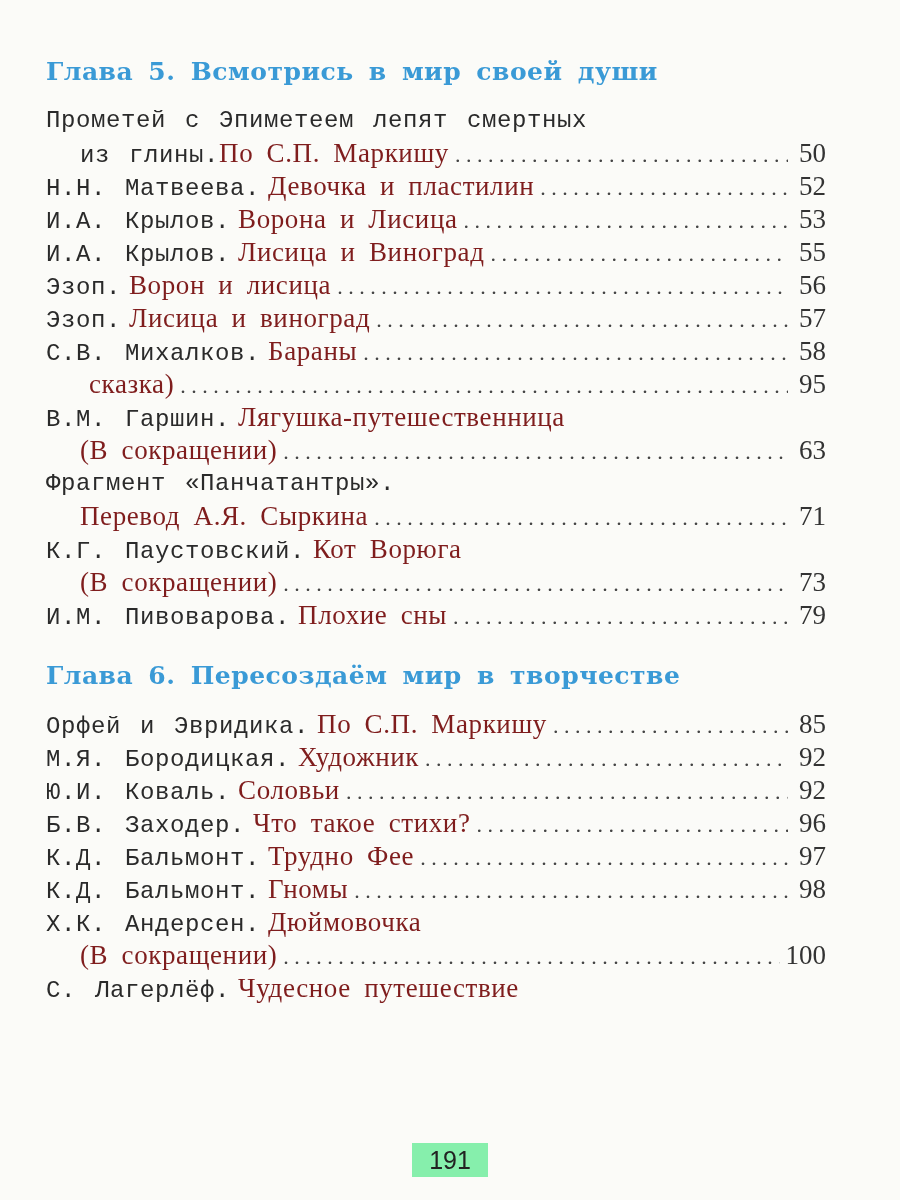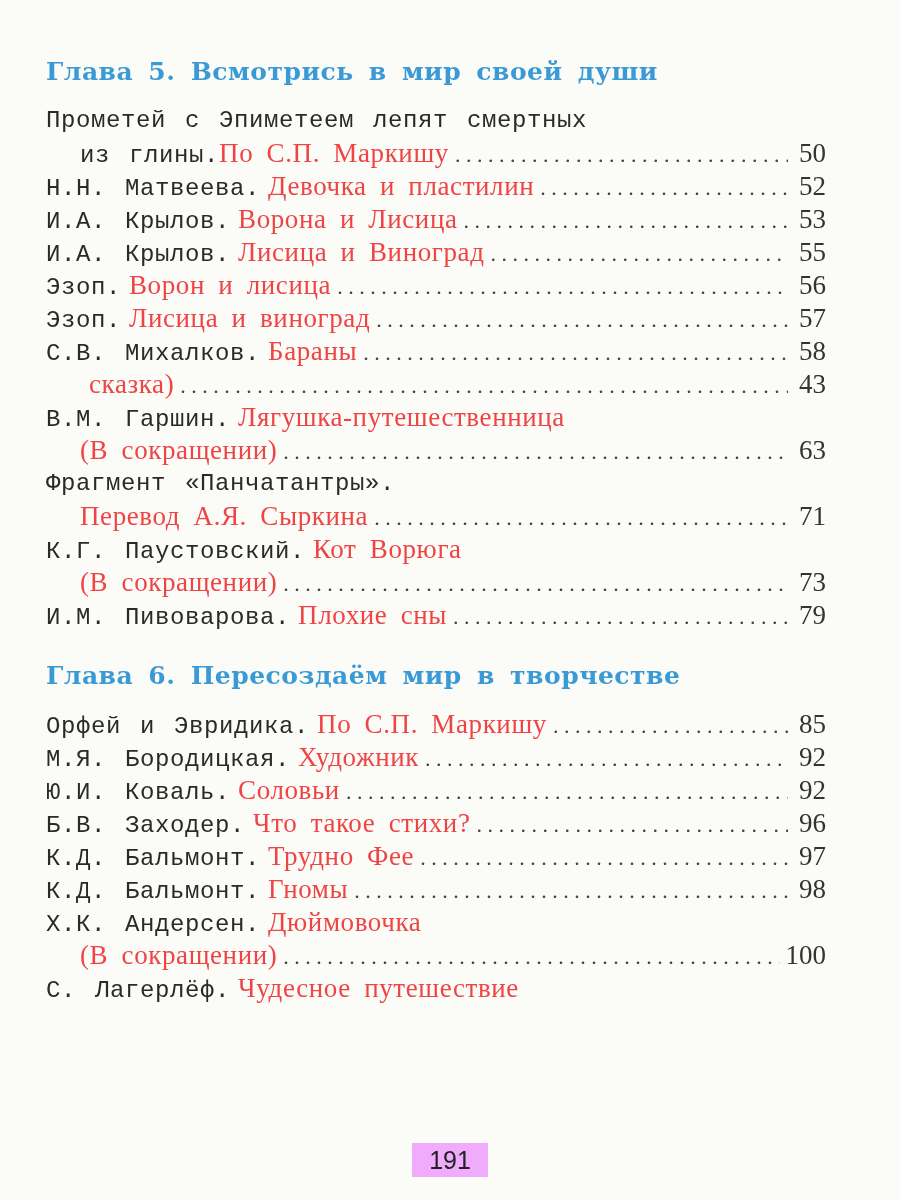--- a/index.html
+++ b/index.html
@@ -51,21 +51,21 @@
     .author {
       font-family: Liberation Mono, monospace;
       font-weight: normal;
       color: #2a2a2a;
       letter-spacing: 0.6px;
       word-spacing: 4px;
       font-size: 24px;
     }
     .title {
       font-family: "Liberation Serif", "DejaVu Serif", serif;
-      color: #ef4444;
+      color: #7f1d1d;
       letter-spacing: 0.6px;
       word-spacing: 6px;
       font-size: 27px;
       margin-left: 8px;
     }
     .line.indent .title, .line.plain .title {
       margin-left: 0;
     }
     .dots {
       flex: 1;
@@ -87,21 +87,21 @@
       color: #333;
       min-width: 32px;
       text-align: right;
     }
     .footer-page {
       position: absolute;
       left: 412px;
       top: 1143px;
       width: 76px;
       height: 34px;
-      background: #f0abfc;
+      background: #86efac;
       font-family: "Liberation Sans", "DejaVu Sans", sans-serif;
       font-size: 25px;
       color: #222;
       text-align: center;
       line-height: 34px;
     }
   </style>
 </head>
 <body>
 
@@ -163,21 +163,21 @@
         <span class="author">С.В. Михалков.</span>
         <span class="title">Бараны</span>
         <span class="dots"></span>
         <span class="page-num">58</span>
       </div>
     </div>
     <div class="entry">
       <div class="line indent">
         <span class="title" style="margin-left: 9px;">сказка)</span>
         <span class="dots"></span>
-        <span class="page-num">43</span>
+        <span class="page-num">95</span>
       </div>
     </div>
     <div class="entry">
       <div class="line">
         <span class="author">В.М. Гаршин.</span>
         <span class="title">Лягушка-путешественница</span>
       </div>
       <div class="line indent">
         <span class="title" style="margin-left: 0px;">(В сокращении)</span>
         <span class="dots"></span>

